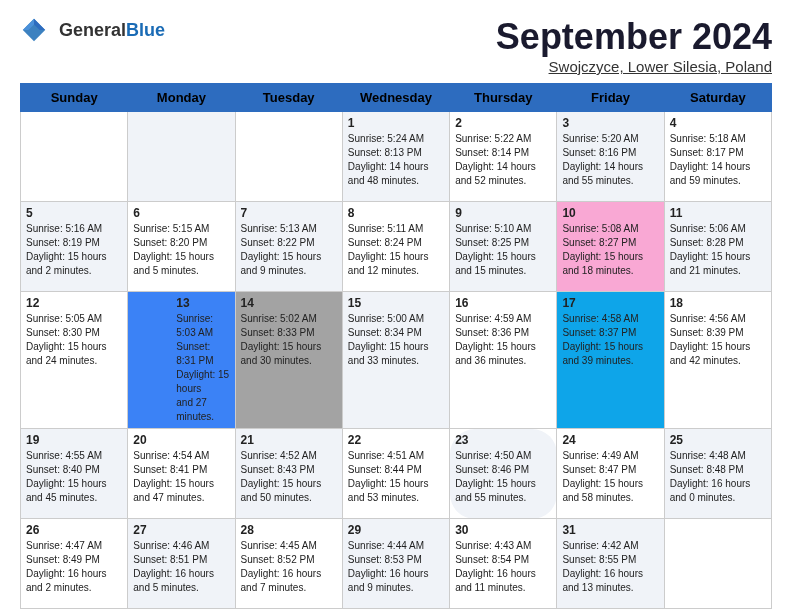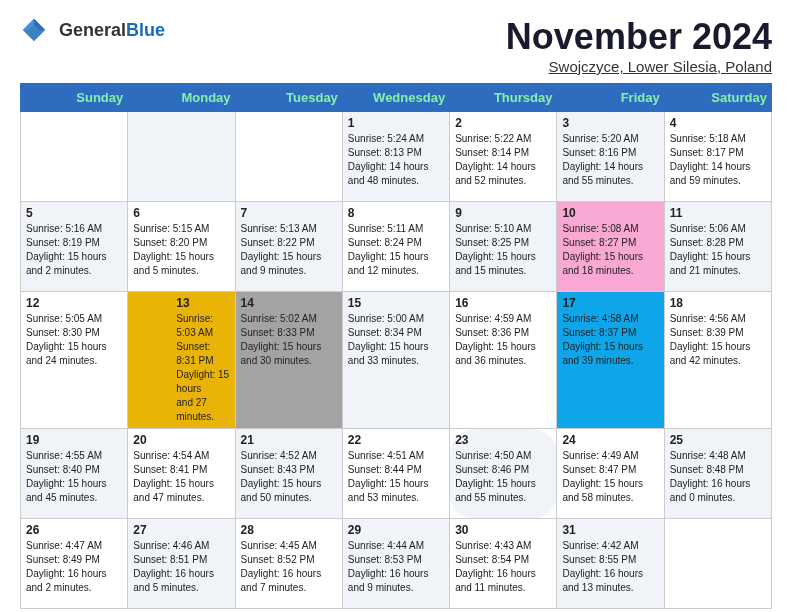--- a/index.html
+++ b/index.html
@@ -38,25 +38,25 @@
       color: #333;
       text-decoration: underline;
     }
     table {
       width: 100%;
       border-collapse: collapse;
       table-layout: fixed;
     }
     th {
       background-color: #2d6cbf;
-      color: #86efac;
+      color: #000000;
       font-size: 13px;
       font-weight: bold;
       padding: 6px 4px;
-      text-align: right;
+      text-align: center;
       border: 1px solid #2d6cbf;
     }
     td {
       border: 1px solid #ccc;
       vertical-align: top;
       padding: 4px 5px;
       font-size: 10.5px;
       color: #222;
       background: #fff;
       min-height: 80px;
@@ -94,21 +94,21 @@
     <svg class="logo-icon" viewBox="0 0 40 40">
       <polygon points="20,4 36,20 20,36 4,20" fill="#1a6bb5" opacity="0.85"></polygon>
       <polygon points="20,4 36,20 28,20 20,12" fill="#2d6cbf"></polygon>
       <polygon points="20,4 4,20 12,20 20,12" fill="#4a90d9"></polygon>
     </svg>
     <div>
       <span style="font-size:18px;font-weight:bold;color:#333;">General</span><span style="font-size:18px;font-weight:bold;color:#1a6bb5;">Blue</span>
     </div>
   </div>
   <div class="title-block">
-    <div class="main-title">November 2024</div>
+    <div class="main-title">September 2024</div>
     <div class="subtitle">Swojczyce, Lower Silesia, Poland</div>
   </div>
 </div>
 
 <table>
   <thead>
     <tr>
     <th>Sunday</th>
         <th>Monday</th>
         <th>Tuesday</th>
@@ -168,21 +168,21 @@
         <td style="background: rgb(240, 243, 248);">
           <span class="day-number">11</span>
           <div class="day-info"><span>Sunrise: 5:06 AM</span><br><span>Sunset: 8:28 PM</span><br><span>Daylight: 15 hours</span><br><span>and 21 minutes.</span></div>
         </td>
       </tr>
       <tr>
         <td style="background: rgb(255, 255, 255);">
           <span class="day-number">12</span>
           <div class="day-info"><span>Sunrise: 5:05 AM</span><br><span>Sunset: 8:30 PM</span><br><span>Daylight: 15 hours</span><br><span>and 24 minutes.</span></div>
         </td>
-        <td style="background: #eab308; padding-left: 48px;">
+        <td style="background: #3b82f6; padding-left: 48px;">
           <span class="day-number">13</span>
           <div class="day-info"><span>Sunrise: 5:03 AM</span><br><span>Sunset: 8:31 PM</span><br><span>Daylight: 15 hours</span><br><span>and 27 minutes.</span></div>
         </td>
         <td style="background: #a3a3a3;">
           <span class="day-number">14</span>
           <div class="day-info"><span>Sunrise: 5:02 AM</span><br><span>Sunset: 8:33 PM</span><br><span>Daylight: 15 hours</span><br><span>and 30 minutes.</span></div>
         </td>
         <td style="background: rgb(240, 243, 248);">
           <span class="day-number">15</span>
           <div class="day-info"><span>Sunrise: 5:00 AM</span><br><span>Sunset: 8:34 PM</span><br><span>Daylight: 15 hours</span><br><span>and 33 minutes.</span></div>

